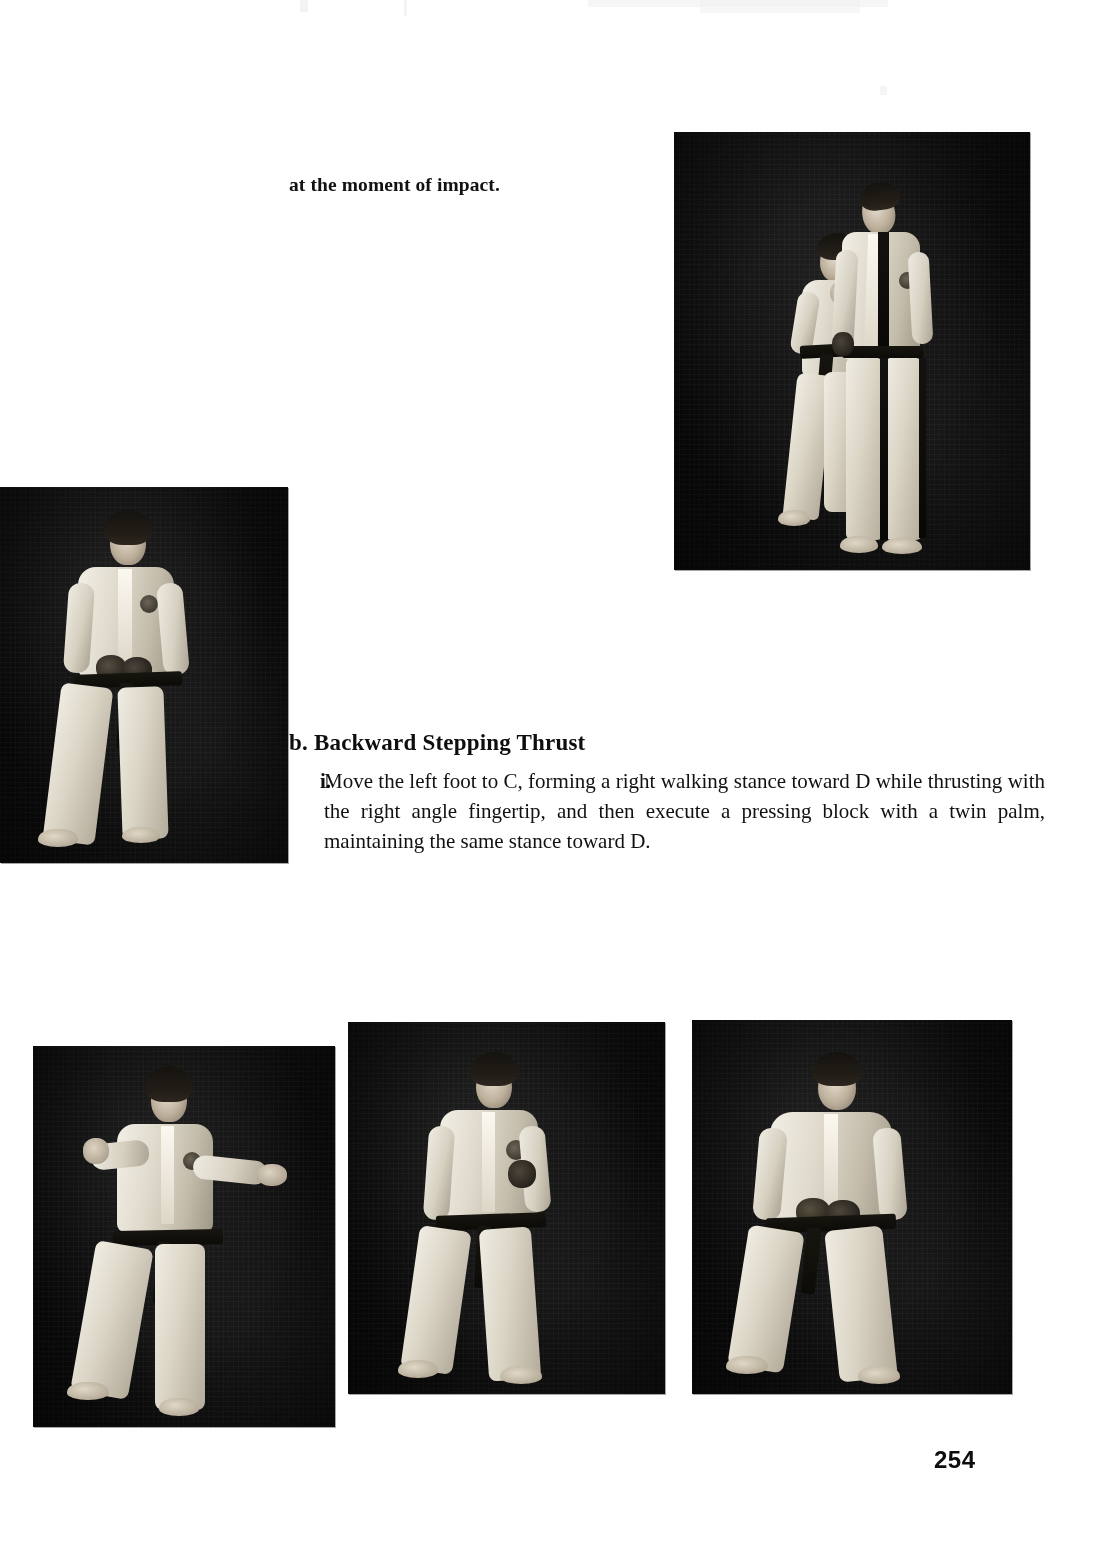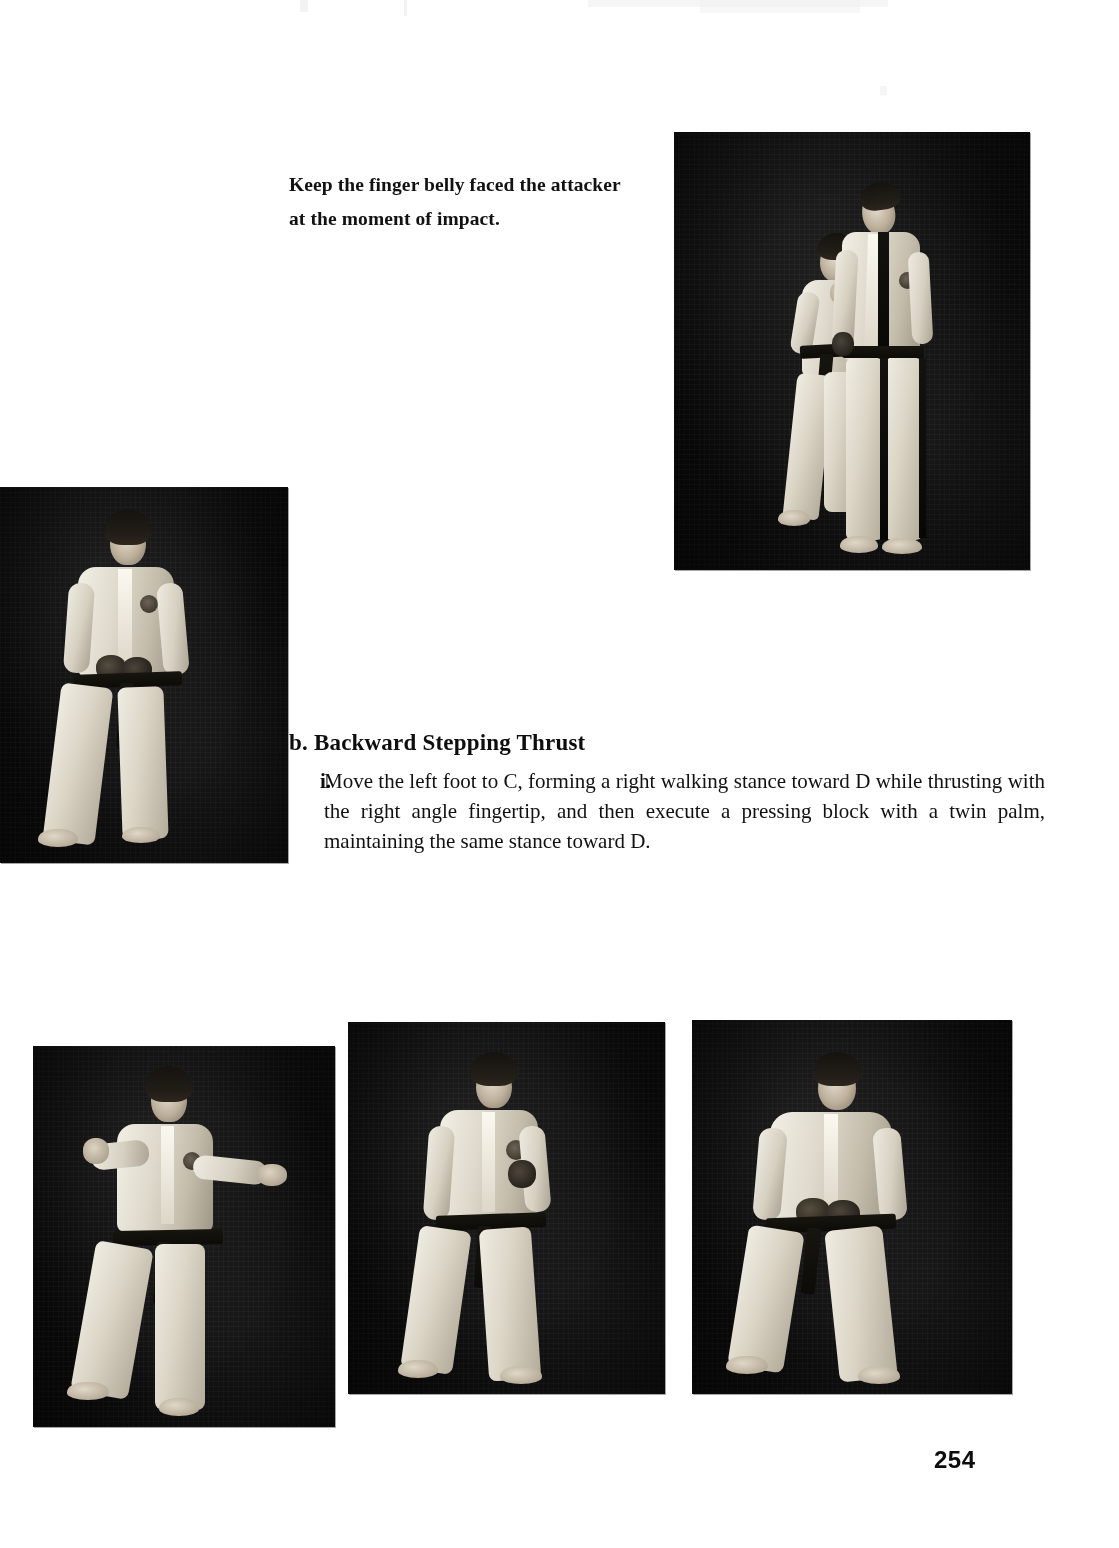--- a/index.html
+++ b/index.html
@@ -144,21 +144,20 @@
 </head>
 <body>
 
 <div class="scan-artifact sa1"></div>
 <div class="scan-artifact sa2"></div>
 <div class="scan-artifact sa3"></div>
 <div class="scan-artifact sa4"></div>
 <div class="scan-artifact sa5"></div>
 
 <div class="caption" style="left:289px; top:168px; width:390px;">
-  <div>Keep the finger belly faced the attacker</div>
   <div>at the moment of impact.</div>
 </div>
 
 <div class="photo" id="photo-top-right" style="left:674px; top:132px; width:356px; height:438px;">
 
   <div class="fig">
     <div class="head" style="left:146px; top:108px; width:34px; height:42px;"></div>
     <div class="hair" style="left:143px; top:101px; width:40px; height:27px;"></div>
     <div class="torso" style="left:128px; top:148px; width:64px; height:96px; border-radius:16px 12px 6px 6px;"></div>
     <div class="arm" style="left:120px; top:160px; width:22px; height:62px; border-radius:10px; transform:rotate(9deg);"></div>

